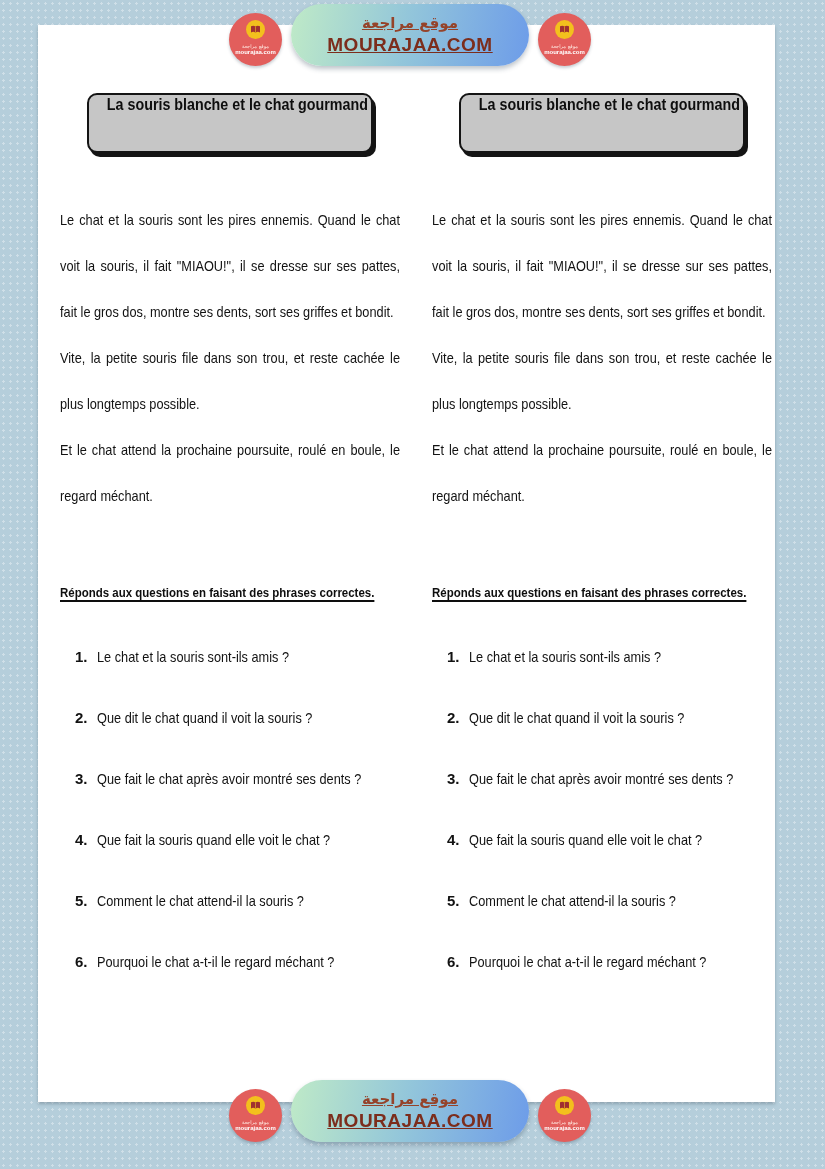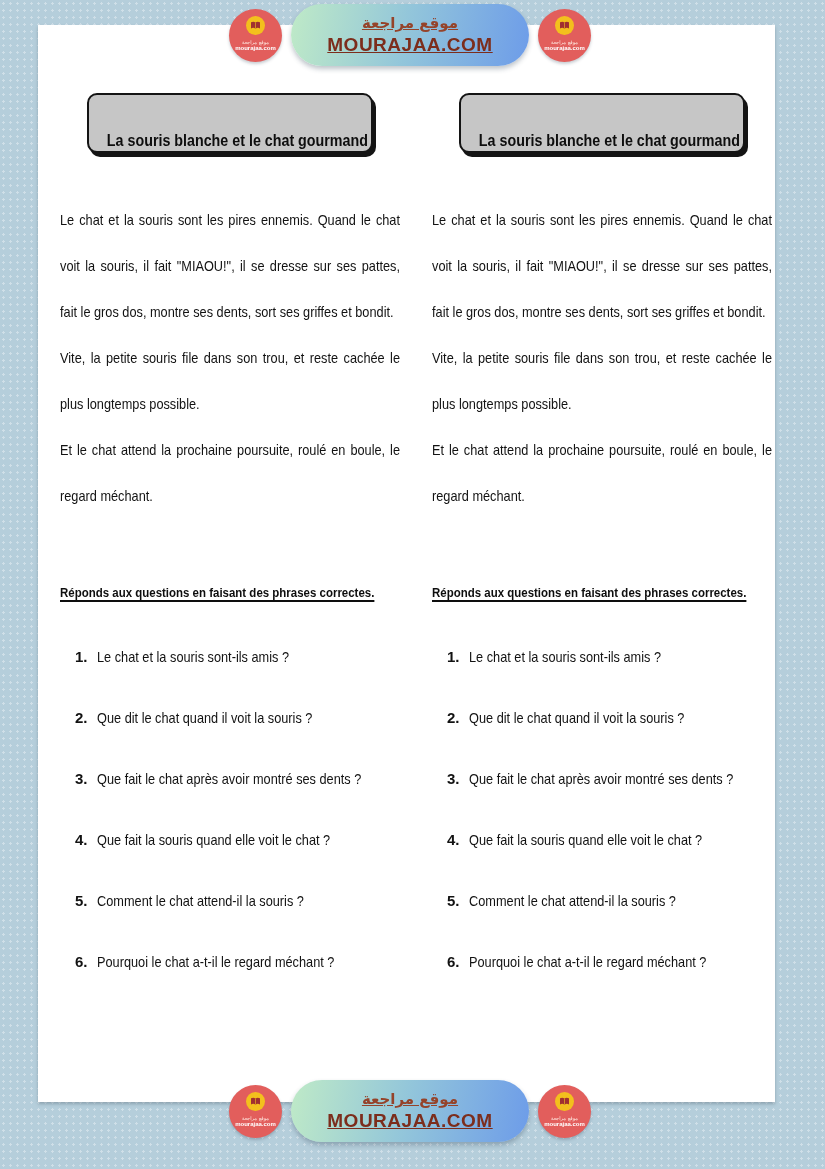--- a/index.html
+++ b/index.html
@@ -15,21 +15,21 @@
     background-image:radial-gradient(rgba(255,255,255,0.35) 1px, transparent 1.2px);
     background-size:7px 7px;
   }
   .paper {
     position:absolute; left:38px; top:25px; width:737px; height:1077px;
     background:#ffffff;
     box-shadow:0 2px 3px rgba(90,110,125,0.45);
   }
 
   
-  .banner { position:absolute; display:flex; align-items:center; gap:9px; }
+  .banner { position:absolute; display:flex; align-items:flex-end; gap:9px; }
   .banner.top    { left:229px; top:4px; }
   .banner.bottom { left:229px; top:1080px; }
   .pill {
     width:238px; height:62px; border-radius:31px;
     background:linear-gradient(100deg,#bfeac7 0%,#93c6da 48%,#6d9ce9 100%);
     display:flex; flex-direction:column; align-items:center; justify-content:center;
     box-shadow:0 3px 5px rgba(40,60,80,0.30);
   }
   .pill .ar {
     font-family:"DejaVu Sans",sans-serif;
@@ -56,21 +56,21 @@
   
   .column { position:absolute; top:0; width:340px; height:1169px; }
   .col-left  { left:60px; }
   .col-right { left:432px; }
 
   .title-box {
     position:absolute; top:93px; left:50%; transform:translateX(-50%);
     width:286px; height:60px;
     background:#c6c6c6; border:2.5px solid #141414; border-radius:10px;
     box-shadow:3px 4px 0 #141414;
-    display:flex; align-items:flex-end; justify-content:center;padding-left:14px;
+    display:flex; align-items:flex-start; justify-content:center;padding-left:14px;
   }
   .title-text {
     display:inline-block; transform:scaleX(0.84);
     font-size:17px; font-weight:700; color:#0e0e0e; white-space:nowrap;
   }
 
   .story {
     position:absolute; top:197px; left:0; width:400px;
     transform:scaleX(0.85); transform-origin:0 0;
     font-size:15px; line-height:46px; color:#121212;

